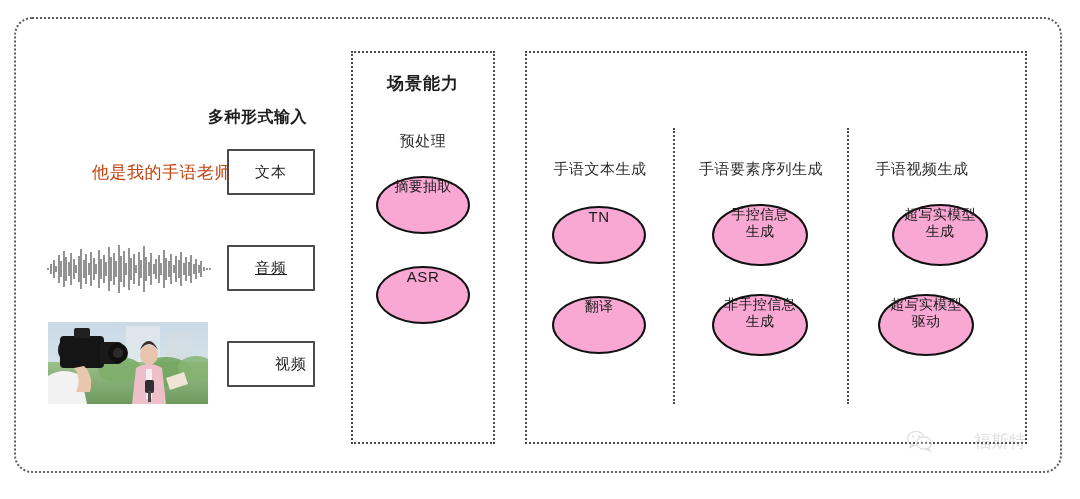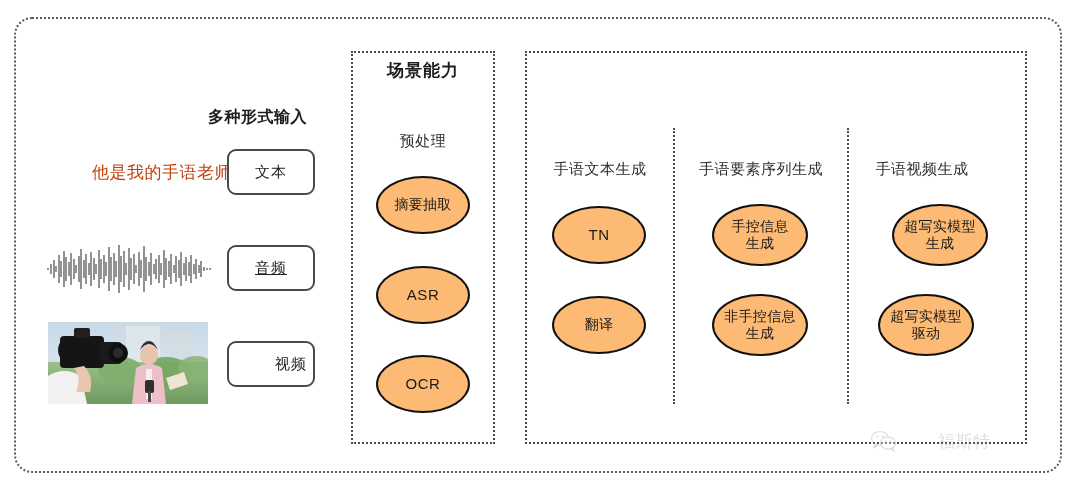--- a/index.html
+++ b/index.html
@@ -64,38 +64,37 @@
     width: 0;
   }
 
   
   .ellipse {
     position: absolute;
     box-sizing: border-box;
     border: 2.5px solid #111111;
     border-radius: 50%;
     display: flex;
-    align-items: center;
     justify-content: center;
     text-align: center;
-    background: #fdba74;
+    background: #f9a8d4;
     font-size: 14px;
     line-height: 1.22;
     color: #1a1a1a;
     white-space: pre-line;
     letter-spacing: .3px;
   }
   .ellipse.latin { font-size: 15px; letter-spacing: .6px; }
 
   
   .chip {
     position: absolute;
     box-sizing: border-box;
     border: 2px solid #4a4a4a;
-    border-radius: 9px;
+    border-radius: 1px;
     background: #ffffff;
     display: flex;
     align-items: center;
     justify-content: center;
     font-size: 15px;
     color: #232323;
     letter-spacing: 1px;
   }
 
   
@@ -268,32 +267,29 @@
   </div>
   <div class="chip" style="left:227px; top:245px; width:88px; height:46px;text-decoration:underline;">
     <span>音频</span>
   </div>
   <div class="chip" style="left:227px; top:341px; width:88px; height:46px;padding-left:40px;">
     <span>视频</span>
   </div>
 
   <div class="panel" style="left:351px; top:51px; width:144px; height:393px;"></div>
 
-  <div class="panel-title" style="left:351px; top:59px; width:144px;">场景能力</div>
+  <div class="panel-title" style="left:351px; top:72px; width:144px;">场景能力</div>
 
   <div class="col-title" style="left:351px; top:132px; width:144px;">预处理</div>
 
   <div class="ellipse" style="left:376px; top:176px; width:94px; height:58px;">
     <span>摘要抽取</span>
   </div>
   <div class="ellipse latin" style="left:376px; top:266px; width:94px; height:58px;">
     <span>ASR</span>
-  </div>
-  <div class="ellipse latin" style="left:376px; top:355px; width:94px; height:58px;">
-    <span>OCR</span>
   </div>
 
   <div class="panel" style="left:525px; top:51px; width:502px; height:393px;"></div>
 
 
   <div class="divider" style="left:673px; top:128px; height:276px;"></div>
   <div class="divider" style="left:847px; top:128px; height:276px;"></div>
 
   <div class="col-title" style="left:527px; top:160px; width:146px;">手语文本生成</div>
   <div class="ellipse" style="left:552px; top:296px; width:94px; height:58px;">
@@ -316,21 +312,21 @@
   <div class="col-title" style="left:849px; top:160px; width:146px;">手语视频生成</div>
   <div class="ellipse" style="left:892px; top:204px; width:96px; height:62px;">
     <span>超写实模型
 生成</span>
   </div>
   <div class="ellipse" style="left:878px; top:294px; width:96px; height:62px;">
     <span>超写实模型
 驱动</span>
   </div>
 
-  <div class="watermark" style="left:870px; top:429px;gap:40px;">
+  <div class="watermark" style="left:906px; top:429px;gap:40px;">
     <svg width="28" height="24" viewBox="0 0 28 24">
       <ellipse cx="10" cy="9.5" rx="8.5" ry="7" fill="none" stroke="#9e9e9e" stroke-width="1.2"></ellipse>
       <path d="M5.5 15.2 l-1.6 3.4 l4.2 -2.2 z" fill="none" stroke="#9e9e9e" stroke-width="1.2"></path>
       <circle cx="7" cy="7.5" r="1" fill="#9e9e9e"></circle>
       <circle cx="13" cy="7.5" r="1" fill="#9e9e9e"></circle>
       <ellipse cx="18" cy="14" rx="7.5" ry="6.2" fill="#ffffff" stroke="#9e9e9e" stroke-width="1.2"></ellipse>
       <path d="M22.5 19 l1.6 3 l-4 -2 z" fill="none" stroke="#9e9e9e" stroke-width="1.2"></path>
       <circle cx="15.5" cy="12.5" r="0.9" fill="#9e9e9e"></circle>
       <circle cx="20.5" cy="12.5" r="0.9" fill="#9e9e9e"></circle>
     </svg>

